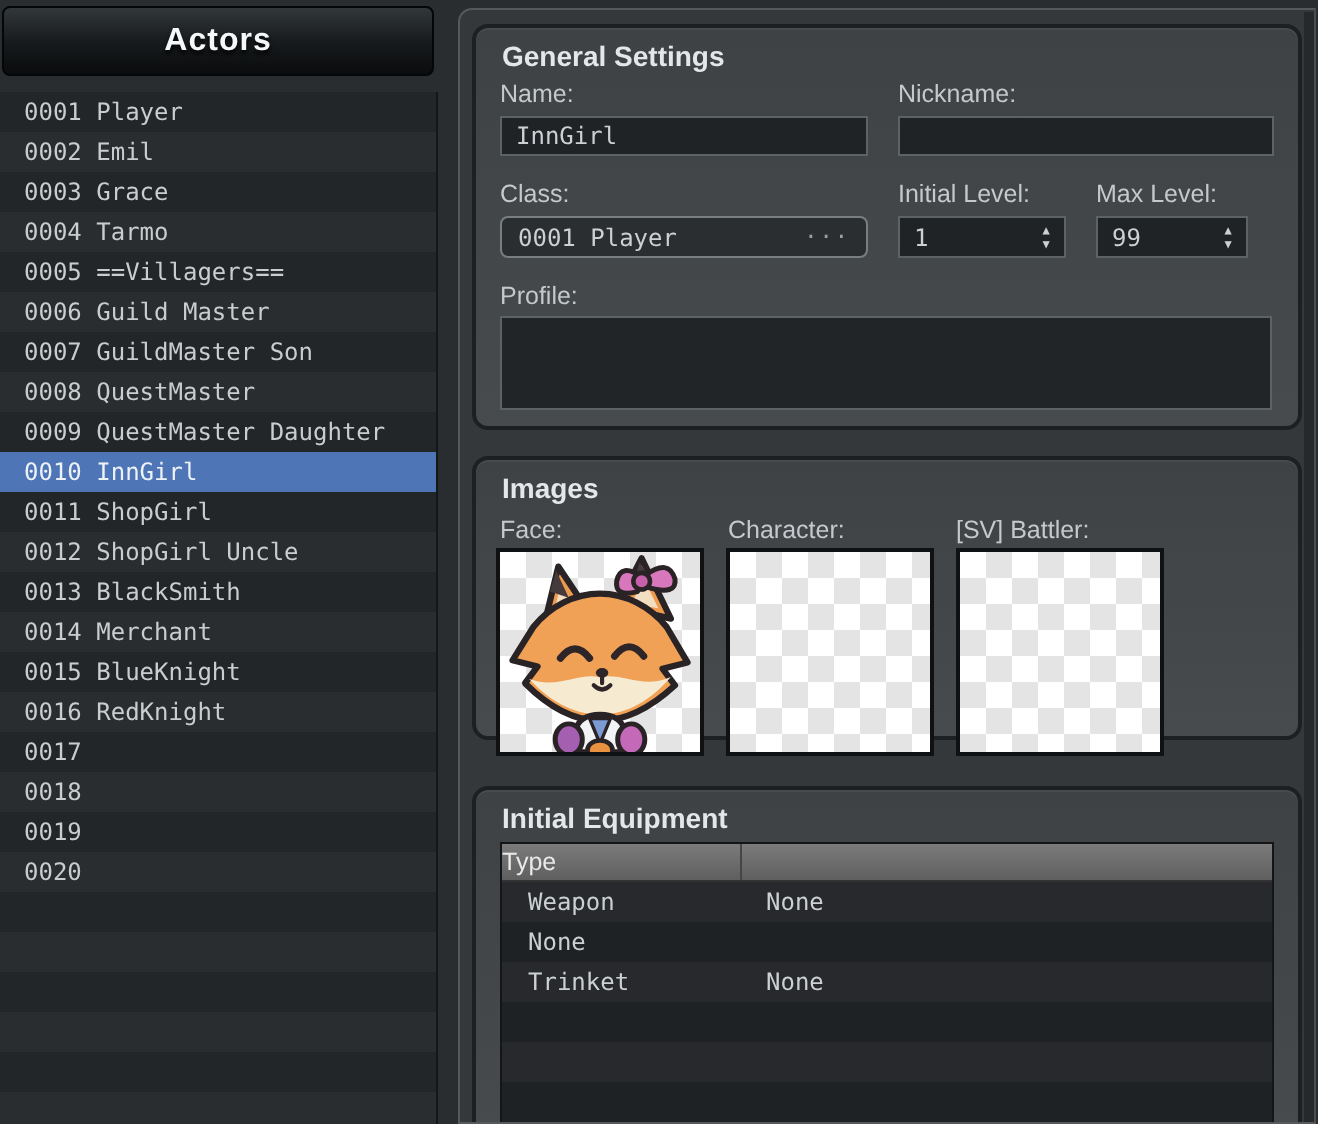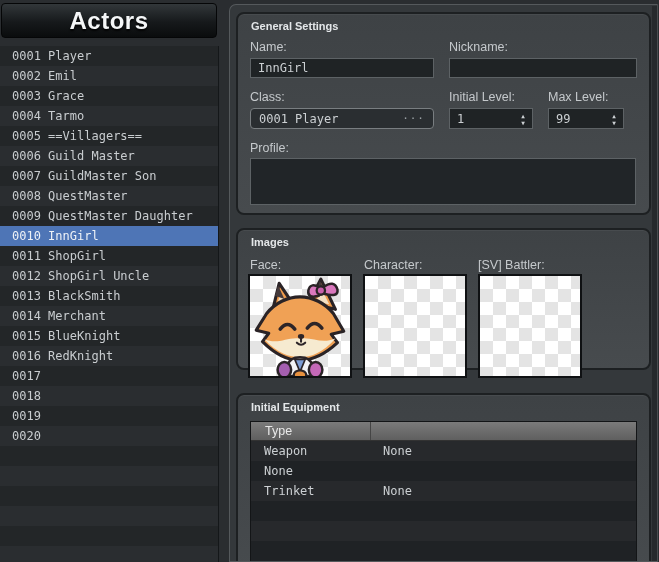--- a/index.html
+++ b/index.html
@@ -8,21 +8,21 @@
   .mono { font-family:"DejaVu Sans Mono", monospace; }
 
   
   .actors-header {
     position:absolute; left:1px; top:3px; width:216px; height:35px;
     background:linear-gradient(180deg,#32373a 0%, #16191b 55%, #0a0c0d 100%);
     border:1px solid #050607; border-radius:4px;
     display:flex; align-items:center; justify-content:center;
   }
   .actors-header span {
-    color:#f5f7f8; font-weight:bold; font-size:24px;
+    color:#f5f7f8; font-weight:bold; font-size:16px;
     text-shadow:0 2px 2px rgba(0,0,0,0.85); letter-spacing:0.5px;
   }
   .actor-list {
     position:absolute; left:0; top:46px; width:219px; height:516px;
     background:repeating-linear-gradient(180deg,#232628 0 20px, #2a2d30 20px 40px);
     border-right:1px solid #141719;
   }
   .actor-row {
     height:20px; line-height:20px; padding-left:12px;
     font-family:"DejaVu Sans Mono", monospace; font-size:12px; color:#c9cdd0;
@@ -38,21 +38,21 @@
   }
   .scroll-gutter {
     position:absolute; left:422px; top:1px; width:5px; height:556px; background:#26292c;
   }
   .groupbox {
     position:absolute; left:6px; width:415px;
     background:linear-gradient(180deg,#3e4245,#474b4e);
     border:2px solid #1d2022; border-radius:8px;
     box-shadow:inset 0 1px 0 rgba(255,255,255,0.05);
   }
-  .gb-title { position:absolute; left:13px; top:6px; font-size:11px; font-weight:bold; color:#e4e7e9; }
+  .gb-title { position:absolute; left:13px; top:6px; font-size:14px; font-weight:bold; color:#e4e7e9; }
   .field-label { position:absolute; font-size:12.5px; color:#c5c9cc; }
   .text-input {
     position:absolute; height:20px; background:#1f2325; border:1px solid #5d6265;
     color:#ccd0d3; font-family:"DejaVu Sans Mono", monospace; font-size:12px;
     padding:0 0 0 7px; outline:none;
   }
   .class-btn {
     position:absolute; height:21px; background:#2a2e31; border:1px solid #797e81;
     border-radius:4px; display:flex; align-items:center; padding:0 8px;
     color:#ccd0d3; font-size:12px; cursor:default;
@@ -74,21 +74,21 @@
     background-image:
       linear-gradient(45deg,#e4e4e4 25%,transparent 25%,transparent 75%,#e4e4e4 75%),
       linear-gradient(45deg,#e4e4e4 25%,transparent 25%,transparent 75%,#e4e4e4 75%);
     background-size:26px 26px; background-position:0 0,13px 13px;
   }
 
   
   .equip-table { position:absolute; left:12px; top:26px; width:387px; height:150px; border:1px solid #131517; overflow:hidden; }
   .equip-header { display:flex; height:19px; background:linear-gradient(180deg,#7b7b7b,#5f5f5f); border-bottom:1px solid #323232; }
   .equip-header .hc { font-size:12.5px; color:#e9e9e9; line-height:18px; }
-  .hc1 { width:119px; padding-left:14px; }
+  .hc1 { width:119px; }
   .hc2 { width:254px; padding-left:13px; border-left:1px solid #454545; }
   .hc3 { flex:1; border-left:1px solid #454545; }
   .equip-body { height:129px; background:repeating-linear-gradient(180deg,#27292c 0 20px, #1f2225 20px 40px); }
   .equip-row { display:flex; height:20px; line-height:20px; font-family:"DejaVu Sans Mono", monospace; font-size:12px; color:#ccd0d3; }
   .ec1 { width:119px; padding-left:13px; }
   .ec2 { width:254px; padding-left:13px; }
 </style>
 </head>
 <body>
 

